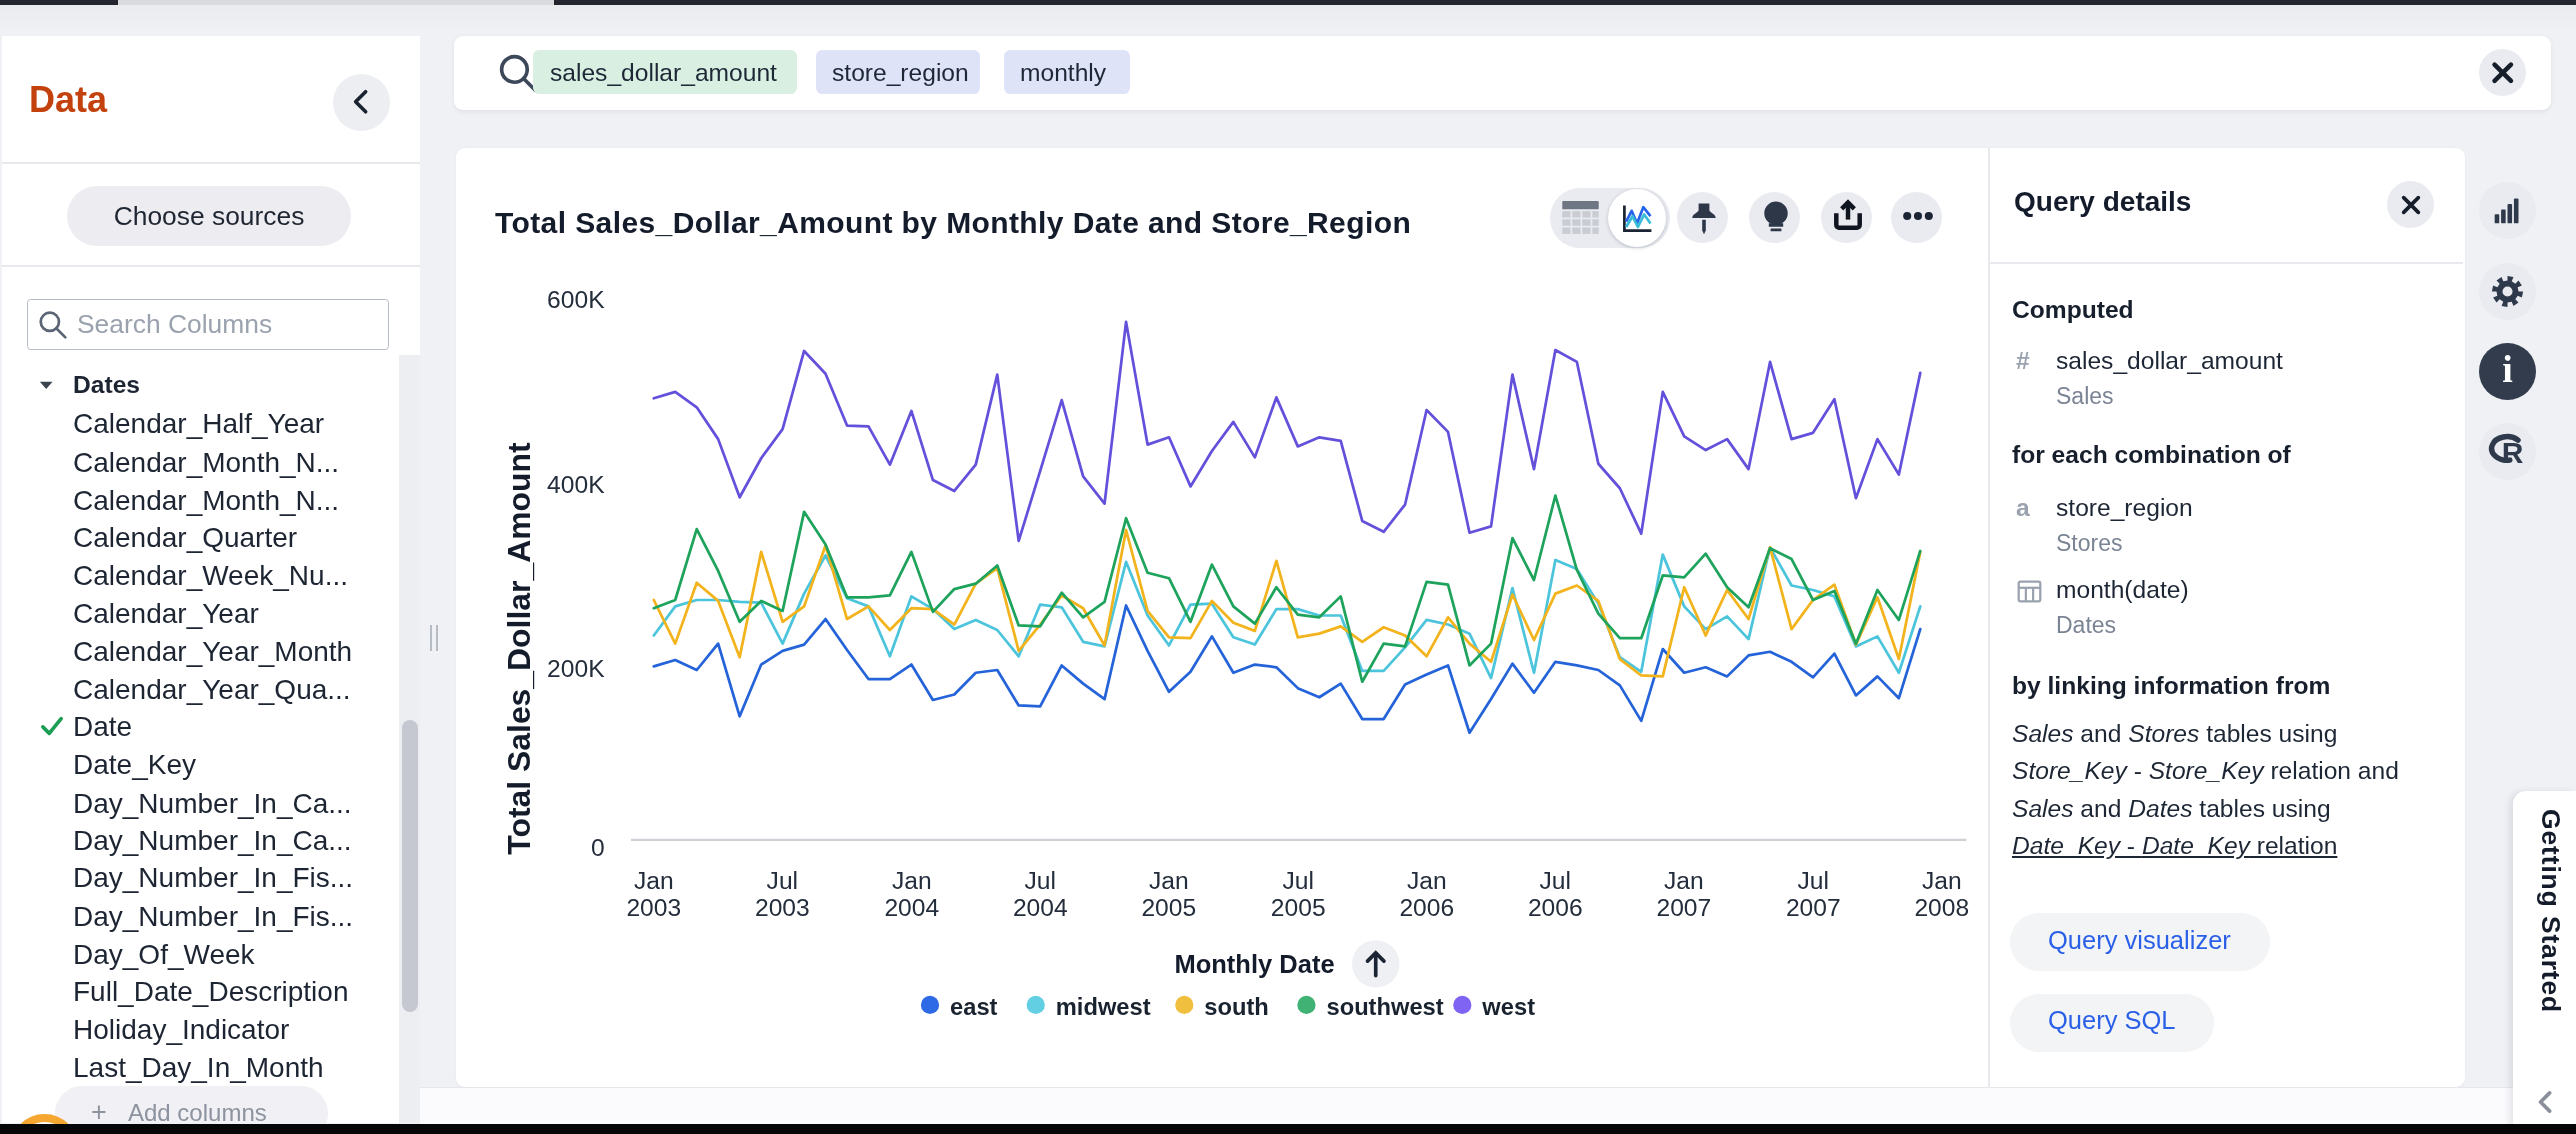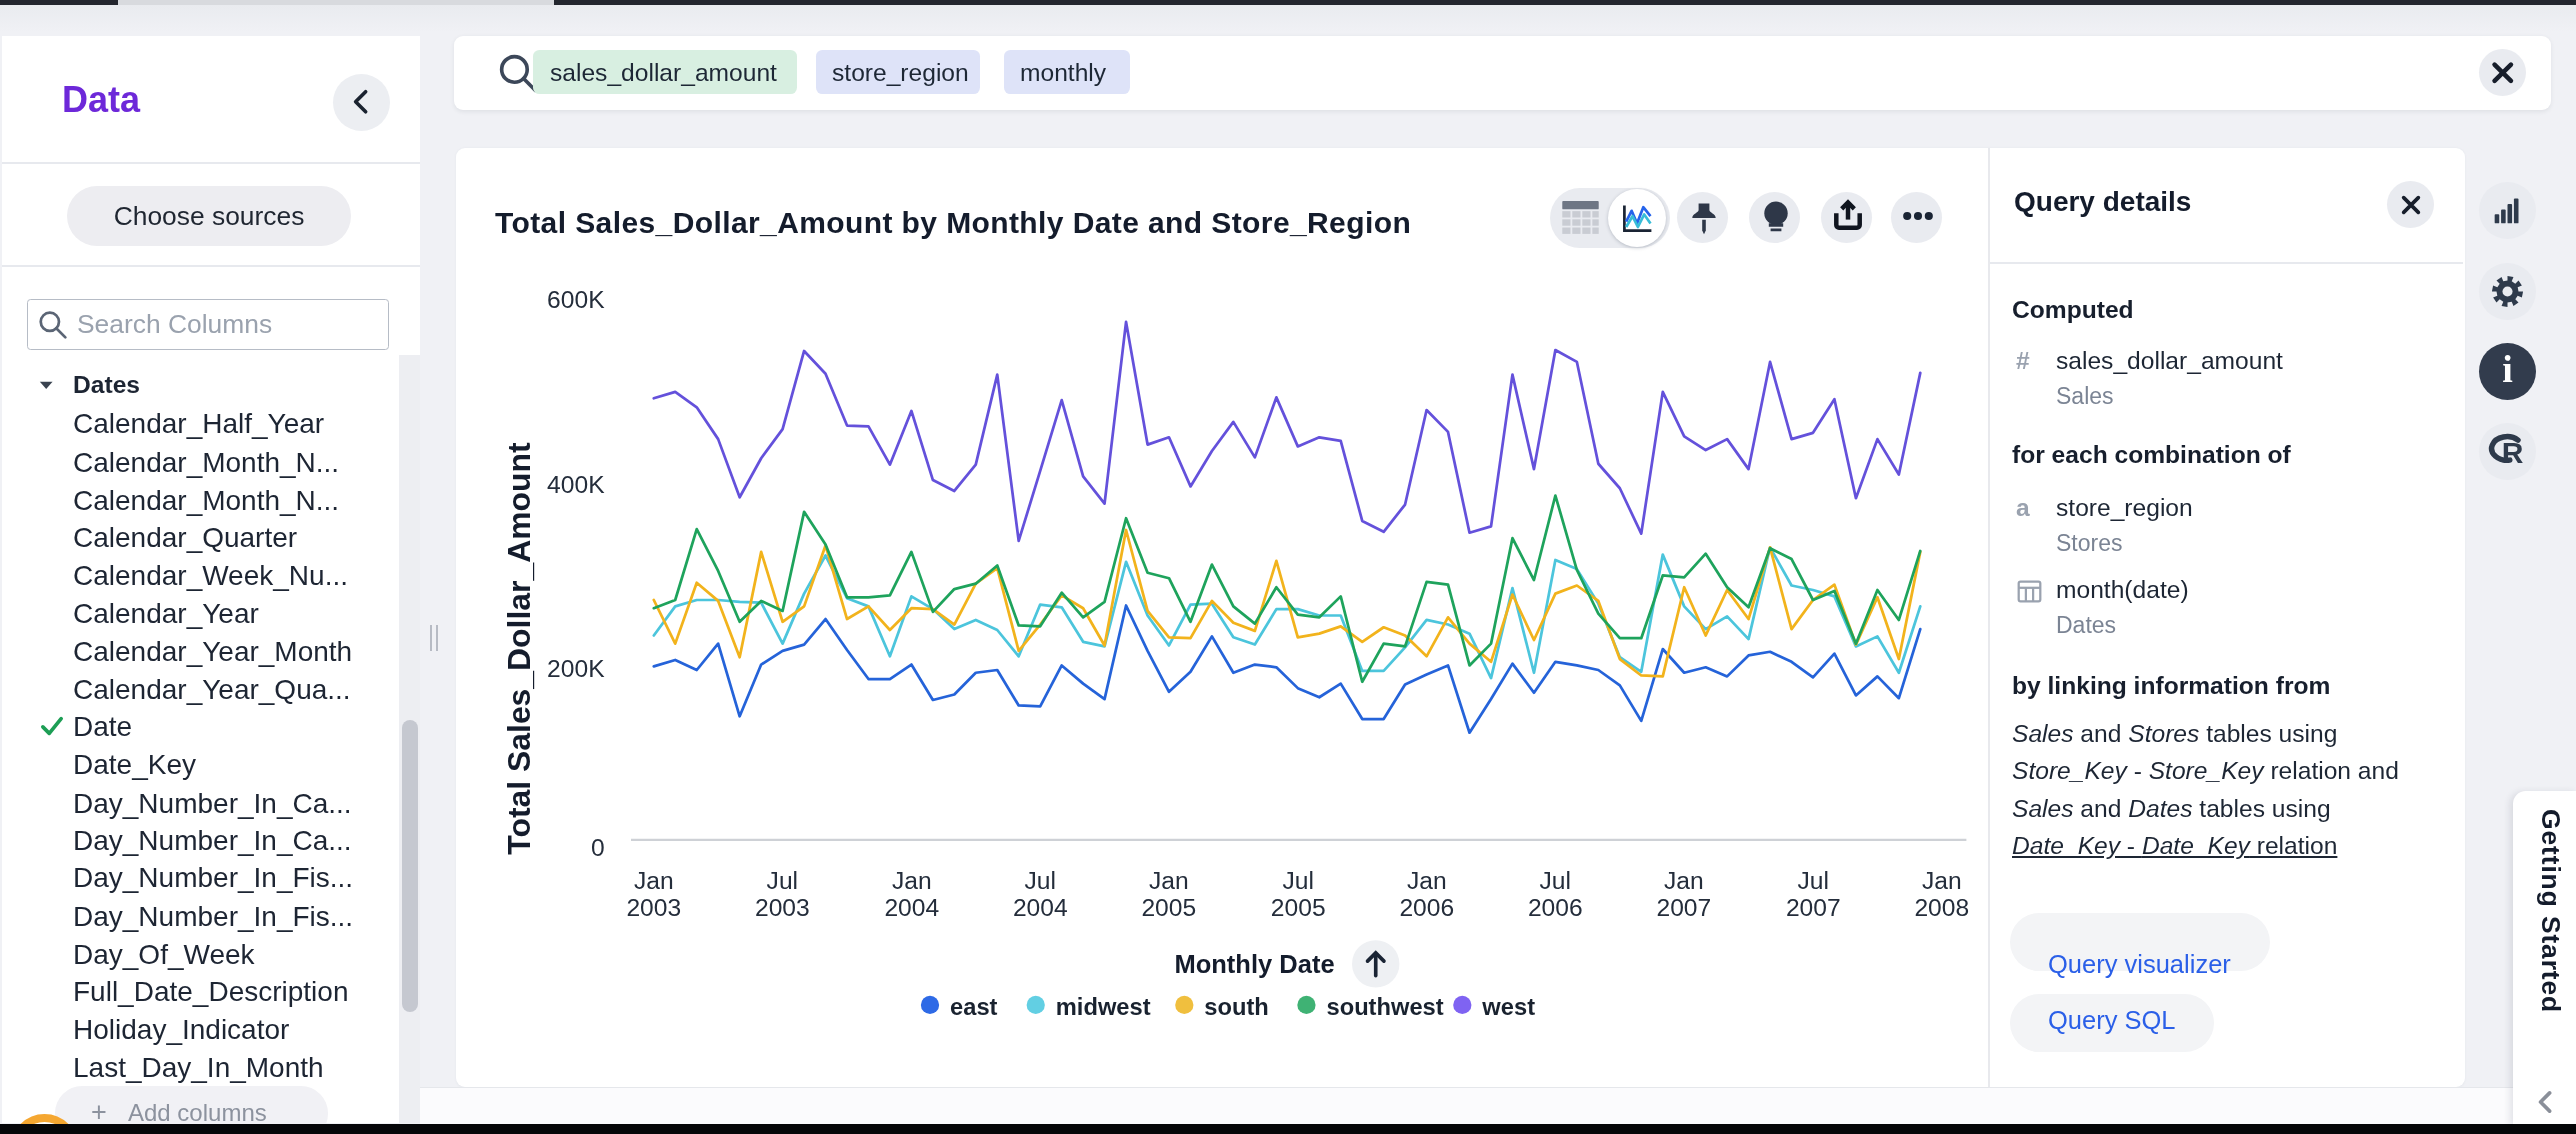--- a/index.html
+++ b/index.html
@@ -14,21 +14,21 @@
 .qd-i{position:absolute;left:2016px;font-size:24.6px;font-weight:bold;color:#9aa2af;}
 .railc{position:absolute;left:2479px;width:57px;height:57px;border-radius:50%;background:#e9ebf0;}
 </style></head>
 <body>
 
 <div class="abs" style="left:0;top:0;width:2576px;height:4.6px;background:#23262e"></div>
 <div class="abs" style="left:118px;top:0;width:436px;height:4.6px;background:#d8dade"></div>
 <div class="abs" style="left:0;top:4.6px;width:2576px;height:27px;background:linear-gradient(#e9ebef,#f0f1f5)"></div>
 
 <div class="abs" style="left:1.8px;top:36px;width:418px;height:1087px;background:#fff;"></div>
-<div class="abs" style="left:29px;top:79px;font-size:36px;font-weight:bold;color:#6d28d9;margin-left:33px;">Data</div>
+<div class="abs" style="left:29px;top:79px;font-size:36px;font-weight:bold;color:#c2410c;">Data</div>
 <div class="abs" style="left:333px;top:74px;width:57px;height:57px;border-radius:50%;background:#eceef2;"></div>
 <svg class="abs" style="left:351px;top:89px" width="22" height="25.5" viewBox="0 0 24 28">
     <path d="M16 3 L5 14 L16 25" fill="none" stroke="#1b2330" stroke-width="4" stroke-linecap="round" stroke-linejoin="round"></path>
   </svg>
 <div class="abs" style="left:1.8px;top:162px;width:418px;height:1.8px;background:#e7e9ee"></div>
 <div class="abs" style="left:67px;top:186px;width:284px;height:60px;border-radius:30px;background:#ededf1;"></div>
 <div class="abs" style="left:67px;top:201px;width:284px;text-align:center;font-size:26.4px;color:#1f2631;">Choose sources</div>
 <div class="abs" style="left:1.8px;top:265px;width:418px;height:1.8px;background:#e7e9ee"></div>
 <div class="abs" style="left:27px;top:299px;width:362px;height:51px;border:1.8px solid #b6bcc6;border-radius:3.6px;background:#fff;"></div>
 <svg class="abs" style="left:38px;top:310px" width="31" height="31" viewBox="0 0 34 34">
@@ -229,21 +229,21 @@
     </g>
   </svg>
 <div class="qd-t" style="top:576px;">month(date)</div>
 <div class="qd-s" style="top:612px;">Dates</div>
 <div class="qd-h" style="top:672px;">by linking information from</div>
 <div class="qd-t" style="top:720px;left:2012px;"><i>Sales</i> and <i>Stores</i> tables using</div>
 <div class="qd-t" style="top:757px;left:2012px;"><i>Store_Key</i> - <i>Store_Key</i> relation and</div>
 <div class="qd-t" style="top:795px;left:2012px;text-align:right;"><i>Sales</i> and <i>Dates</i> tables using</div>
 <div class="qd-t" style="top:832px;left:2012px;text-decoration:underline;"><i>Date_Key</i> - <i>Date_Key</i> relation</div>
 <div class="abs" style="left:2010px;top:913px;width:260px;height:58px;border-radius:29px;background:#f3f4f6;"></div>
-<div class="abs" style="left:2048px;top:926px;font-size:25.5px;color:#2a5fe8;margin-top:24px;">Query visualizer</div>
+<div class="abs" style="left:2048px;top:926px;font-size:25.5px;color:#2a5fe8;">Query visualizer</div>
 <div class="abs" style="left:2010px;top:994px;width:204px;height:58px;border-radius:29px;background:#f3f4f6;"></div>
 <div class="abs" style="left:2048px;top:1006px;font-size:25.5px;color:#2a5fe8;">Query SQL</div>
 
 <div class="railc" style="top:182px;"></div>
 <svg class="abs" style="left:2491px;top:194px" width="33" height="33" viewBox="0 0 36 36">
     <g fill="#2e3a4b">
 <rect x="4" y="22" width="5" height="10" rx="1"></rect>
       <rect x="11" y="17" width="5" height="15" rx="1"></rect>
       <rect x="18" y="11" width="5" height="21" rx="1"></rect>
       <rect x="25" y="5" width="5" height="27" rx="1"></rect>

